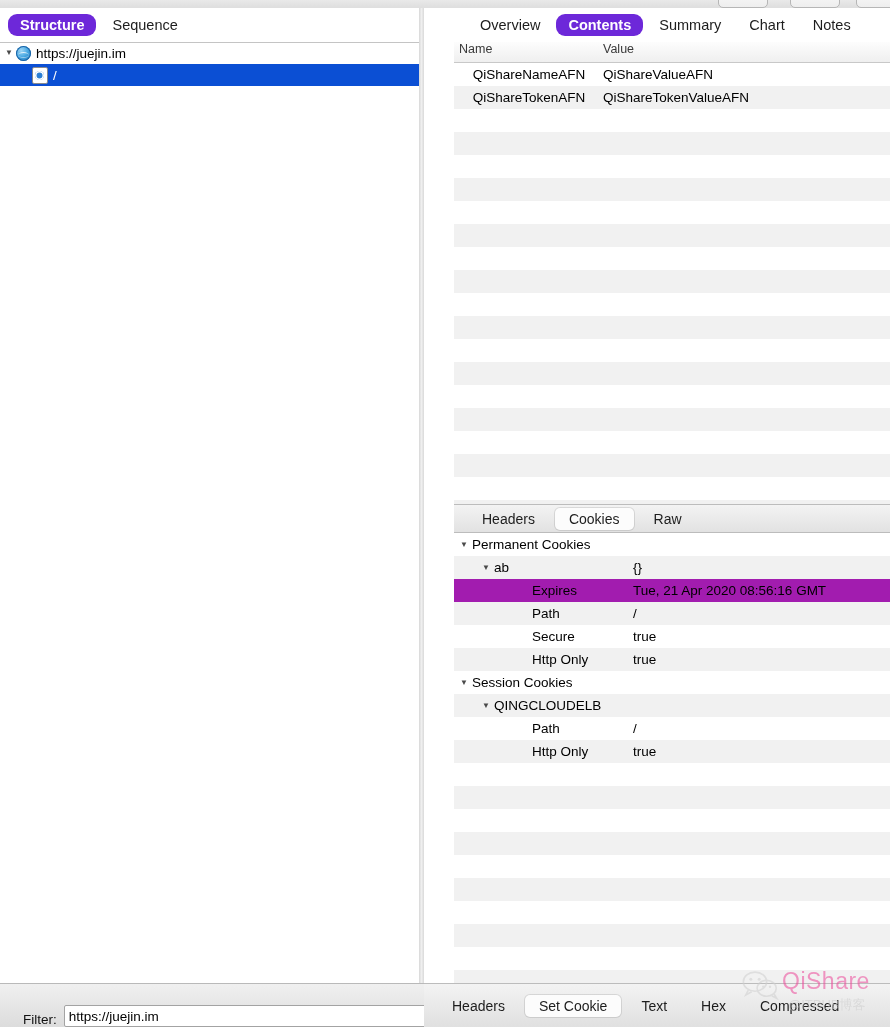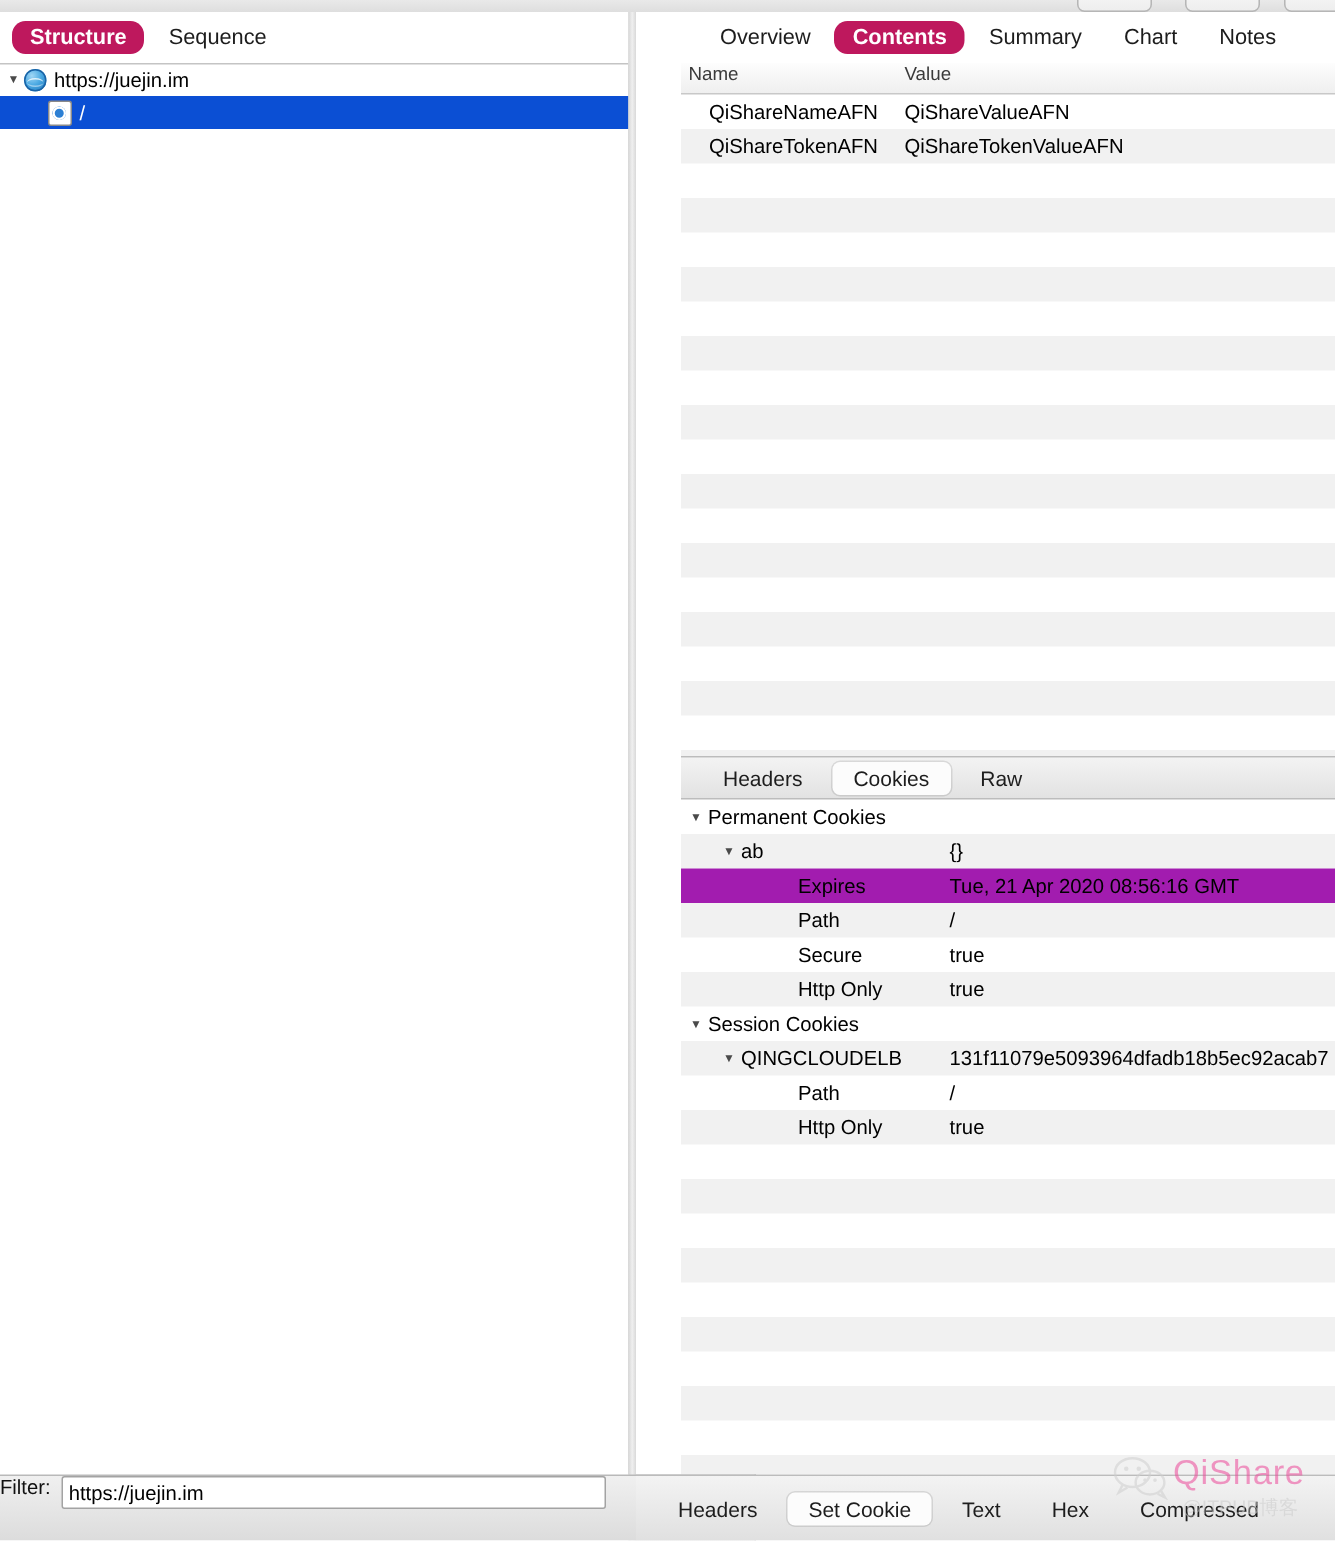--- a/index.html
+++ b/index.html
@@ -73,21 +73,21 @@
   .pilltab {
     font-size: 14.5px;
     color: #1d1d1d;
     padding: 3px 12px;
     border-radius: 9px;
     margin-right: 4px;
     white-space: nowrap;
     cursor: default;
   }
   .pilltab.sel {
-    background: #be185d;
+    background: #6d28d9;
     color: #ffffff;
     font-weight: 600;
     text-align: center;
   }
 
   
   .tree { position: absolute; left: 0; top: 34px; right: 0; bottom: 0; }
   .tree-row {
     height: 22px;
     display: flex;
@@ -230,22 +230,22 @@
   
   .bottom-left {
     position: absolute;
     left: 0; top: 983px;
     width: 504px; height: 44px;
     background: linear-gradient(#f0f0f0, #dcdcdc);
     border-top: 1px solid #b9b9b9;
     border-right: 1px solid #b9b9b9;
     box-sizing: border-box;
     display: flex;
-    align-items: flex-start;
-    padding-left: 0;
+    align-items: flex-end;
+    padding-left: 23px;
   }
   .filter-label { font-size: 13.5px; color: #111; margin-right: 7px; }
   .filter-input {
     width: 363px; height: 22px;
     border: 1px solid #a3a3a3;
     border-radius: 2px;
     background: #ffffff;
     font-family: "Liberation Sans", sans-serif;
     font-size: 13.5px;
     color: #000;
@@ -477,21 +477,20 @@
           <span class="tri">▼</span>
           <span class="bold">Session Cookies</span>
         </div>
         <div class="cv"></div>
       </div>
       <div class="crow alt">
         <div class="ck lvl1">
           <span class="tri">▼</span>
           <span class="bold">QINGCLOUDELB</span>
         </div>
-        <div class="cv">131f11079e5093964dfadb18b5ec92acab7</div>
       </div>
       <div class="crow">
         <div class="ck lvl2">
           <span class="tri"></span>
           <span>Path</span>
         </div>
         <div class="cv">/</div>
       </div>
       <div class="crow alt">
         <div class="ck lvl2">

